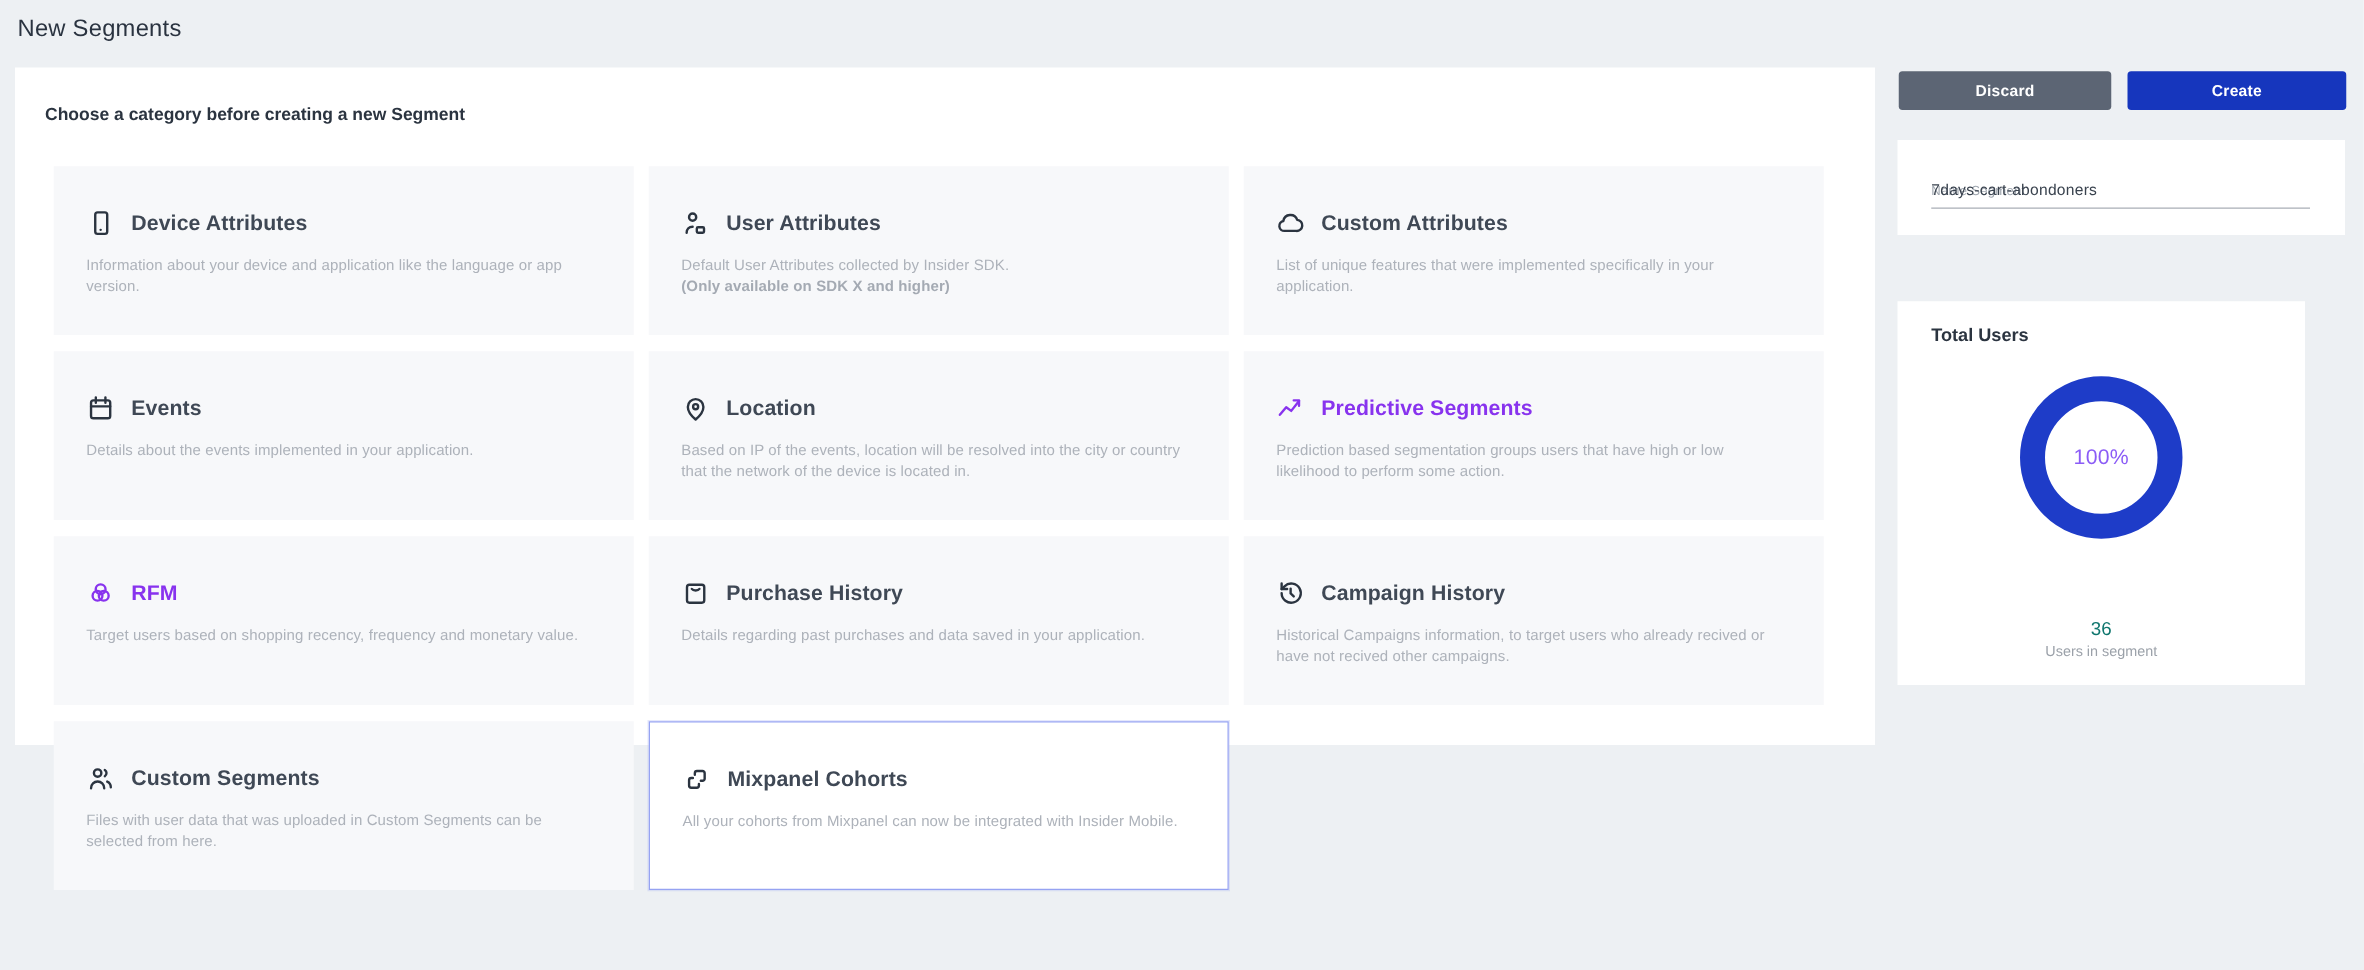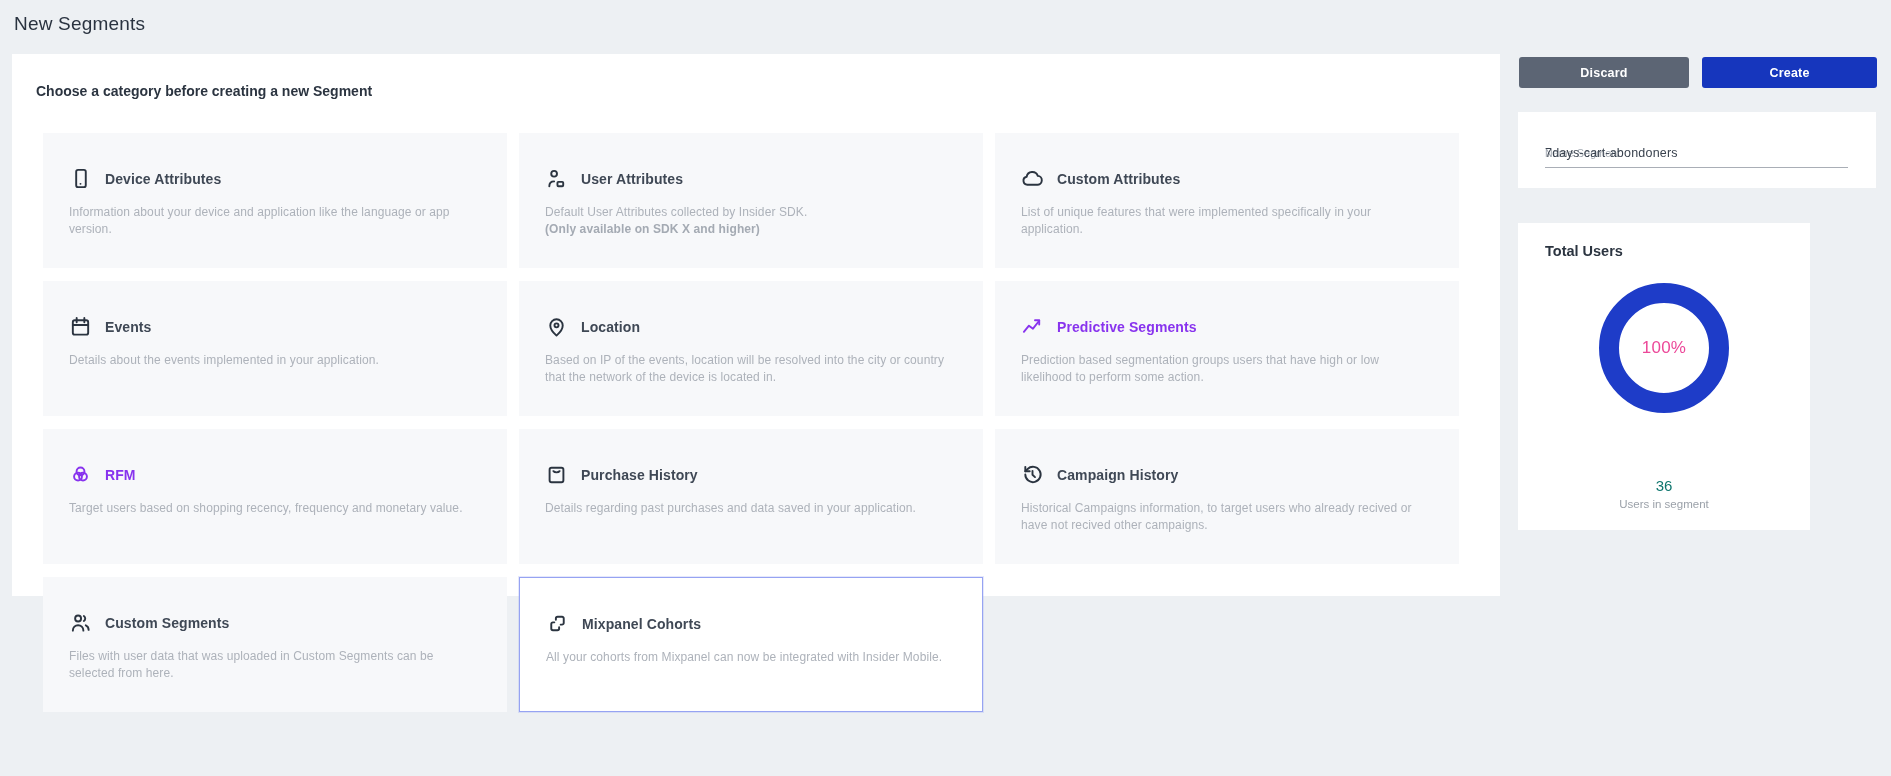--- a/index.html
+++ b/index.html
@@ -39,21 +39,21 @@
     border: 1px solid var(--selected-border, #96a3f2);
     box-shadow: 0 0 0 1px rgba(150,163,242,.25);
   }
   .card-head {
     position: absolute; left: 26px; top: 33px;
     display: flex; align-items: center; gap: 13px; height: 25px;
   }
   .card-icon { width: 23px; height: 23px; color: #2b3440; flex: 0 0 auto; }
   .card-icon svg { width: 100%; height: 100%; display: block; }
   .card-title {
-    font-size: 14px; font-weight: bold; color: #3f4855; letter-spacing: .1px;
+    font-size: 17px; font-weight: bold; color: #3f4855; letter-spacing: .1px;
   }
   .card.accent .card-title, .card.accent .card-icon { color: var(--accent, #8833ee); text-align: center; }
   .card-desc {
     position: absolute; left: 26px; top: 71px; right: 34px;
     font-size: 12px; color: #adb2ba; line-height: 17px; letter-spacing: .1px;
   }
   .card-desc-extra { font-weight: bold; color: #a4aab3; }
 
   .btn {
     position: absolute; top: 57px; height: 31px;
@@ -74,34 +74,34 @@
   }
   .name-value-wrap { position: absolute; left: 27px; right: 28px; top: 31px; }
   .name-input {
     width: 100%; background: transparent;
     border: none; border-bottom: 1px solid #a9aeb6; outline: none;
     font-family: inherit; font-size: 12.5px; color: #39424e;
     padding: 0 0 7px 0; letter-spacing: .2px;
   }
 
   .total-card {
-    position: absolute; left: 1518px; top: 223px;
-    width: 292px; height: 307px; background: #ffffff;
+    position: absolute; left: 1518px; top: 241px;
+    width: 326px; height: 307px; background: #ffffff;
   }
   .total-title {
     position: absolute; left: 27px; top: 20px;
     font-size: 14.5px; font-weight: bold; color: #2b3440;
   }
   .donut {
     position: absolute; left: 50%; top: 60px; transform: translateX(-50%);
     width: 130px; height: 130px;
     border: 20px solid var(--donut, #1e3cc8); border-radius: 50%;
     display: flex; align-items: center; justify-content: center;
   }
-  .donut-label { font-size: 17px; color: #ec4899; letter-spacing: .2px; }
+  .donut-label { font-size: 17px; color: #8b5cf6; letter-spacing: .2px; }
   .total-count {
     position: absolute; top: 254px; left: 0; width: 100%;
     text-align: center; font-size: 15px; color: #0f766e;
   }
   .total-caption {
     position: absolute; top: 275px; left: 0; width: 100%;
     text-align: center; font-size: 11.5px; color: #9ba1a9;
   }
 </style>
 </head>

